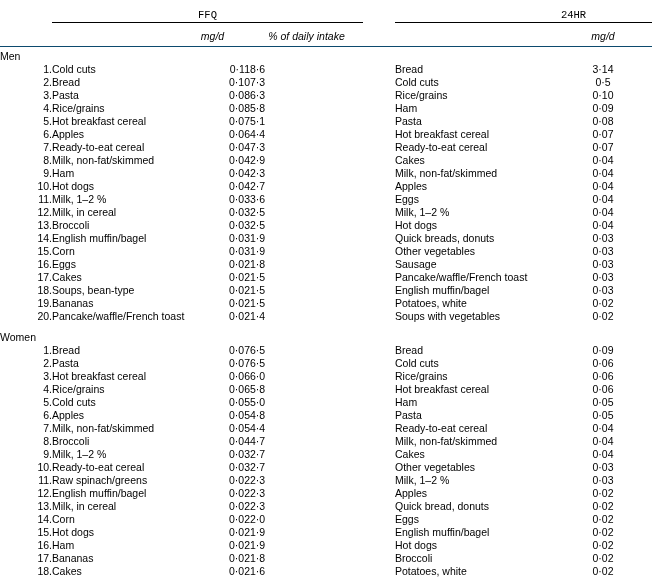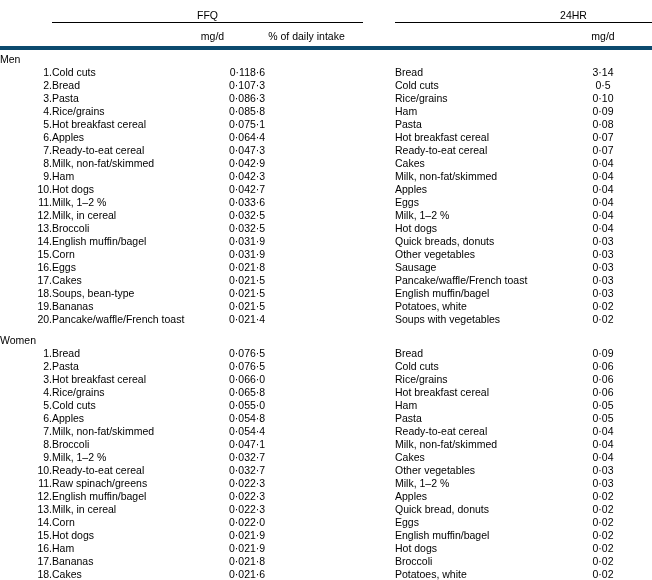--- a/index.html
+++ b/index.html
@@ -42,31 +42,32 @@
   col.c-food2  { width: 172px; }
   col.c-mgd2   { width: 72px; }
   col.c-pct2   { width: 113px; }
 
   
   tr.spanner-row td { height: 22px; vertical-align: bottom; }
   .spanner-label {
     text-align: center;
     font-size: 10.5px;
     padding-bottom: 3px;
+    font-family: Liberation Mono, monospace;
   }
   .rule-ffq  { border-bottom: 1px solid #000; }
   .rule-24hr { border-bottom: 1px solid #000; }
 
   tr.subhead-row td {
     height: 20px;
     vertical-align: bottom;
     padding-bottom: 3px;
     font-size: 10.5px;
   }
-  tr.subhead-row td.under { border-bottom: 4px solid #0c4a6e; }
+  tr.subhead-row td.under { border-bottom: 1px solid #0c4a6e; font-style: italic; }
 
   .col-mgd-head  { text-align: center; }
   .col-pct-head  { text-align: center; }
 
   
   tr.group-row td {
     padding-top: 3px;
     padding-bottom: 0px;
     height: 13px;
     font-size: 10.5px;
@@ -398,21 +399,21 @@
           <td class="cell-pct">4·4</td>
           <td></td>
           <td class="cell-food2">Ready-to-eat cereal</td>
           <td class="cell-mgd2">0·04</td>
           <td class="cell-pct2">3·7</td>
         </tr>
         <tr class="data-row">
           <td class="cell-num">8.</td>
           <td class="cell-food">Broccoli</td>
           <td class="cell-mgd">0·04</td>
-          <td class="cell-pct">7·1</td>
+          <td class="cell-pct">4·7</td>
           <td></td>
           <td class="cell-food2">Milk, non-fat/skimmed</td>
           <td class="cell-mgd2">0·04</td>
           <td class="cell-pct2">3·5</td>
         </tr>
         <tr class="data-row">
           <td class="cell-num">9.</td>
           <td class="cell-food">Milk, 1–2 %</td>
           <td class="cell-mgd">0·03</td>
           <td class="cell-pct">2·7</td>

